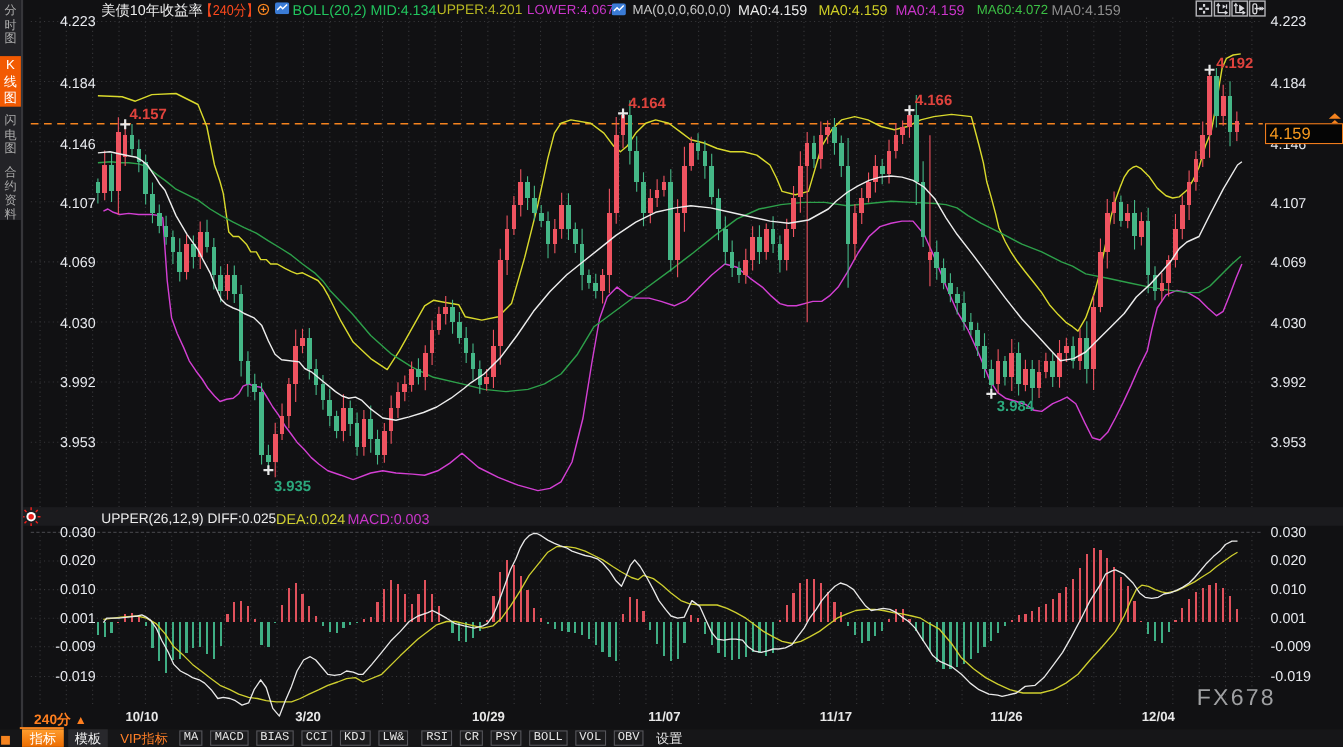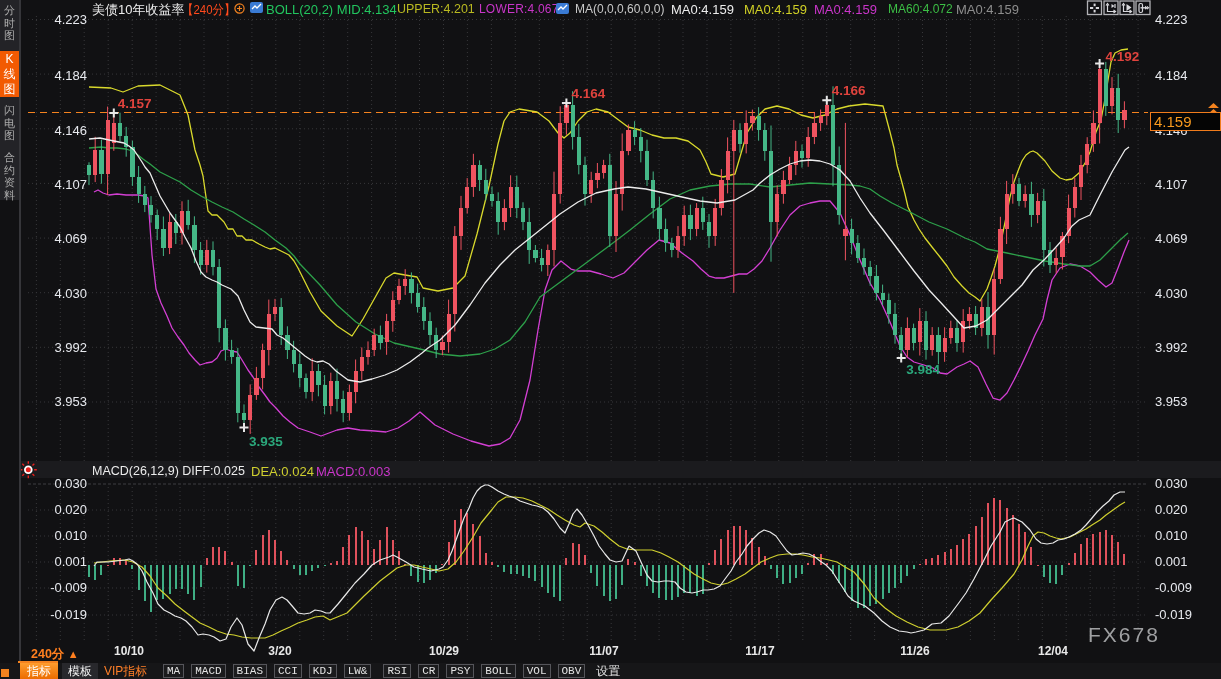--- a/index.html
+++ b/index.html
@@ -443,21 +443,21 @@
 <svg width="13" height="11" style="position:absolute;left:556px;top:3px">
     <rect width="13" height="11" rx="2" fill="#3a7bd5"></rect>
     <path d="M2 7l3-3 2 2 4-4" stroke="#fff" fill="none" stroke-width="1.3"></path>
   </svg>
 <div class="lg" style="left:575px;color:#c9c9c9;font-size:12px">MA(0,0,0,60,0,0)</div>
 <div class="lg" style="left:671px;color:#ececec">MA0:4.159</div>
 <div class="lg" style="left:744px;color:#cfcf26">MA0:4.159</div>
 <div class="lg" style="left:814px;color:#c935c9">MA0:4.159</div>
 <div class="lg" style="left:888px;color:#3cbf45;font-size:12px">MA60:4.072</div>
 <div class="lg" style="left:956px;color:#8d8d8d">MA0:4.159</div>
-<div class="lg" style="left:92px;top:464px;color:#ececec;font-size:12.5px">MACD(26,12,9) DIFF:0.025</div>
+<div class="lg" style="left:92px;top:464px;color:#ececec;font-size:12.5px">UPPER(26,12,9) DIFF:0.025</div>
 <div class="lg" style="left:251px;top:464px;color:#cfcf2f">DEA:0.024</div>
 <div class="lg" style="left:316px;top:464px;color:#c935c9">MACD:0.003</div>
 <div class="pl" style="top:11.5px">4.223</div>
 <div class="pr" style="top:11.5px">4.223</div>
 <div class="pl" style="top:67.5px">4.184</div>
 <div class="pr" style="top:67.5px">4.184</div>
 <div class="pl" style="top:123px">4.146</div>
 <div class="pr" style="top:123px">4.146</div>
 <div class="pl" style="top:177px">4.107</div>
 <div class="pr" style="top:177px">4.107</div>
@@ -489,16 +489,16 @@
 <div class="dt" style="left:895px">11/26</div>
 <div class="dt" style="left:1033px">12/04</div>
 <div style="position:absolute;left:1150px;top:112px;width:71px;height:19px;border:1.5px solid #f07c1c;background:#050505;color:#f7991e;font-size:15px;line-height:17px;padding-left:3px">4.159</div>
 <div class="lb" style="left:31px;top:646px;color:#ff7f1f;font-size:12.5px;font-weight:bold">240分 <span style="font-size:11px">▲</span></div>
 <div class="lb" style="left:1088px;top:623px;color:#9fa0a2;font-size:21px;letter-spacing:2px">FX678</div>
 <div style="position:absolute;left:18px;top:661px;width:40px;height:2px;background:#f5831f"></div>
 <div style="position:absolute;left:0;top:663px;width:1221px;height:16px;background:#161618">
 <div style="position:absolute;left:1px;top:6px;width:8px;height:8px;background:#f5831f"></div>
 <div style="position:absolute;left:20px;top:0;width:38px;height:16px;background:linear-gradient(#ff9d2e,#ec6c00);color:#fff;font-size:12px;text-align:center;line-height:16px">指标</div>
 <div style="position:absolute;left:62px;top:0;width:36px;height:16px;background:#28282c;color:#f0f0f0;font-size:12px;text-align:center;line-height:16px">模板</div>
-<div style="position:absolute;left:104px;top:0;width:54px;height:16px;color:#ff7f27;font-size:12px;line-height:16px">VIP指标</div>
+<div style="position:absolute;left:104px;top:0;width:54px;height:16px;color:#ff7f27;font-size:12px;text-align:center;line-height:16px">VIP指标</div>
 <div style="position:absolute;left:163px;top:0">
 <span class="btn">MA</span><span class="btn" style="margin-left:7px">MACD</span><span class="btn" style="margin-left:7px">BIAS</span><span class="btn" style="margin-left:7px">CCI</span><span class="btn" style="margin-left:7px">KDJ</span><span class="btn" style="margin-left:7px">LW&amp;</span><span class="btn" style="margin-left:12px">RSI</span><span class="btn" style="margin-left:7px">CR</span><span class="btn" style="margin-left:7px">PSY</span><span class="btn" style="margin-left:7px">BOLL</span><span class="btn" style="margin-left:7px">VOL</span><span class="btn" style="margin-left:7px">OBV</span><span style="display:inline-block;color:#e3e3e3;font-size:12px;margin-left:11px;vertical-align:top;line-height:16px">设置</span>
 </div>
 </div>
 </body></html>

